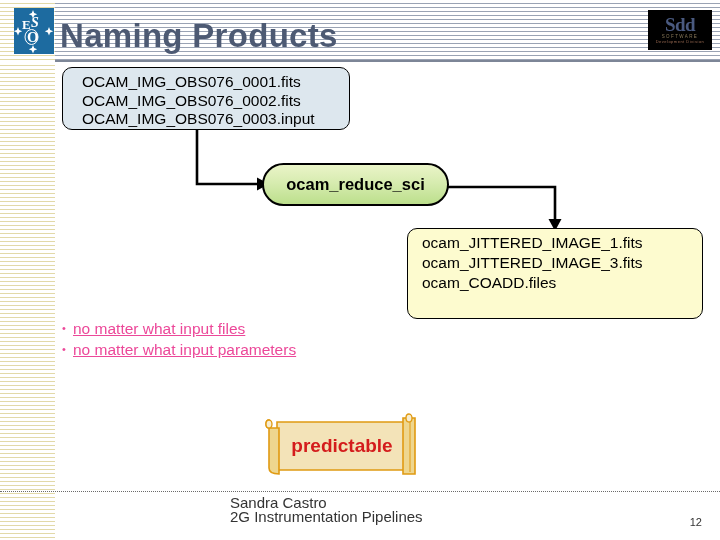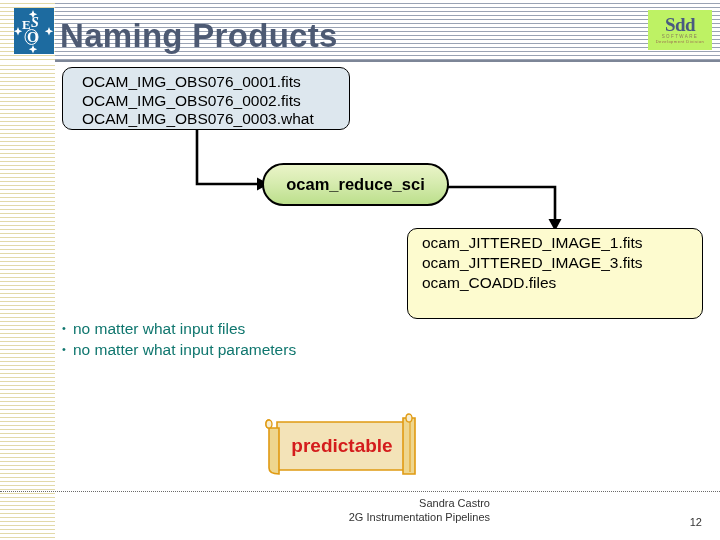--- a/index.html
+++ b/index.html
@@ -66,21 +66,21 @@
     background: #1d6ba0;
     z-index: 6;
     color: #ffffff;
   }
   .eso-logo svg { display:block; }
 
   .sdd-logo {
     position: absolute;
     left: 648px; top: 10px;
     width: 64px; height: 40px;
-    background: #bef264;
+    background: #000000;
     z-index: 6;
     display: flex;
     flex-direction: column;
     align-items: center;
     justify-content: center;
   }
   .sdd-main {
     font-family: "Liberation Serif", serif;
     font-size: 19px;
     font-weight: bold;
@@ -175,23 +175,24 @@
   .conn-b { left: 440px; top: 173px; }
 
   
   .bullets {
     position: absolute;
     left: 62px; top: 318px;
     z-index: 3;
   }
   .bullets .b {
     font-size: 15.5px;
-    color: #0f766e;
+    color: #ec4899;
     line-height: 21px;
     white-space: nowrap;
+    text-decoration: underline;
   }
   .bullets .b::before {
     content: "\2022";
     display: inline-block;
     width: 11px;
     font-size: 11px;
     vertical-align: 2px;
   }
 
   
@@ -228,22 +229,22 @@
     left: 75px; top: 512px;
     font-size: 10.5px;
     color: #333333;
     z-index: 5;
     margin-top: 31px;
   }
   .footer-center {
     position: absolute;
     left: 230px; top: 496px;
     width: 260px;
-    text-align: right;
-    font-size: 11px;
+    text-align: left;
+    font-size: 15px;
     color: #333333;
     line-height: 14px;
     z-index: 5;
   }
   .footer-page {
     position: absolute;
     right: 18px; top: 516px;
     font-size: 11px;
     color: #333333;
     z-index: 5;
@@ -280,21 +281,21 @@
     <div class="sdd-main">Sdd</div>
     <div class="sdd-sub1">SOFTWARE</div>
     <div class="sdd-sub2">Development Division</div>
   </div>
 
   <div class="slide-title">Naming Products</div>
 
   <div class="box-input">
     <div class="line">OCAM_IMG_OBS076_0001.fits</div>
     <div class="line">OCAM_IMG_OBS076_0002.fits</div>
-    <div class="line">OCAM_IMG_OBS076_0003.what</div>
+    <div class="line">OCAM_IMG_OBS076_0003.input</div>
   </div>
 
   <div class="connector conn-a">
     <svg width="80" height="62" viewBox="0 0 80 62" aria-hidden="true">
       <path d="M2 0 L2 55 L62 55" fill="none" stroke="#000000" stroke-width="2.6"></path>
       <path d="M62 48.5 L74 55 L62 61.5 Z" fill="#000000"></path>
     </svg>
   </div>
 
   <div class="pill-proc">ocam_reduce_sci</div>

